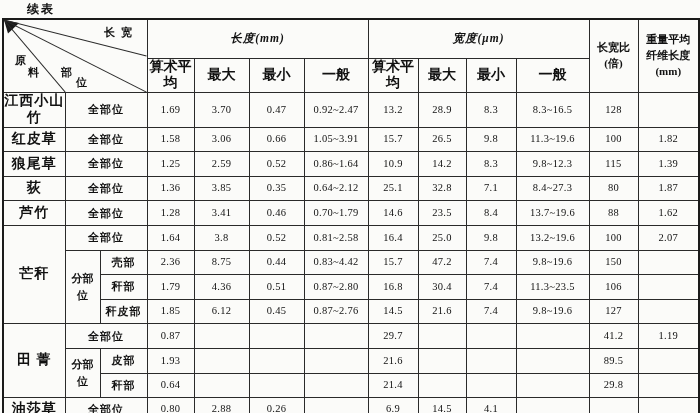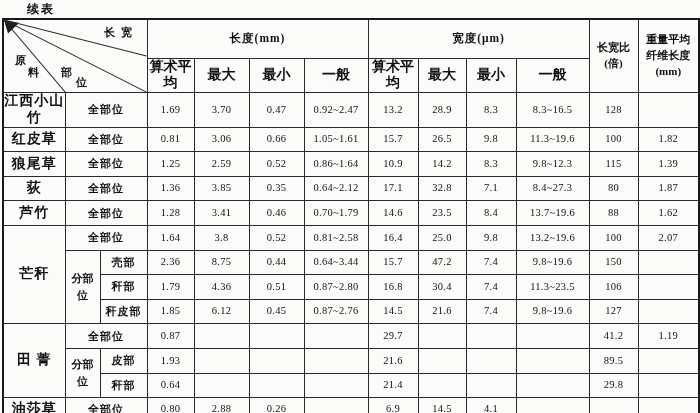--- a/index.html
+++ b/index.html
@@ -26,21 +26,21 @@
     border:1px solid #2a2a2a;
     text-align:center; vertical-align:middle;
     padding:0; overflow:hidden;
     font-size:11px; font-weight:normal;
     line-height:1.2;
   }
   tr.h1 { height:39px;margin-top:32px; }
   tr.h2 { height:33px; }
   tbody tr { height:24.6px; }
   th .hl { display:block; line-height:1.45; font-weight:600; }
-  .grp { font-weight:600; font-size:11.5px; letter-spacing:1px; }
+  .grp { font-weight:600; font-size:11.5px; letter-spacing:1px;font-style:italic; }
   .sub { font-weight:600; font-size:14px; }
   .mat { font-size:14px; letter-spacing:1px; font-weight:600;margin-left:32px; }
   .part { font-size:11px; letter-spacing:1px; font-weight:700; }
   .vert {
     font-size:11px; font-weight:600;
     word-break:break-all; line-height:1.55;
     padding:0 5px;
   }
   .num { font-size:10.5px; letter-spacing:0.3px; white-space:nowrap; }
   
@@ -127,24 +127,24 @@
         <td class="num">13.2</td>
         <td class="num">28.9</td>
         <td class="num">8.3</td>
         <td class="num">8.3~16.5</td>
         <td class="num">128</td>
         <td class="num"></td>
       </tr>
       <tr>
         <td class="mat">红皮草</td>
         <td class="part" colspan="2">全部位</td>
-        <td class="num">0.81</td>
+        <td class="num">1.58</td>
         <td class="num">3.06</td>
         <td class="num">0.66</td>
-        <td class="num">1.05~1.61</td>
+        <td class="num">1.05~3.91</td>
         <td class="num">15.7</td>
         <td class="num">26.5</td>
         <td class="num">9.8</td>
         <td class="num">11.3~19.6</td>
         <td class="num">100</td>
         <td class="num">1.82</td>
       </tr>
       <tr>
         <td class="mat">狼尾草</td>
         <td class="part" colspan="2">全部位</td>
@@ -159,21 +159,21 @@
         <td class="num">115</td>
         <td class="num">1.39</td>
       </tr>
       <tr>
         <td class="mat">荻</td>
         <td class="part" colspan="2">全部位</td>
         <td class="num">1.36</td>
         <td class="num">3.85</td>
         <td class="num">0.35</td>
         <td class="num">0.64~2.12</td>
-        <td class="num">17.1</td>
+        <td class="num">25.1</td>
         <td class="num">32.8</td>
         <td class="num">7.1</td>
         <td class="num">8.4~27.3</td>
         <td class="num">80</td>
         <td class="num">1.87</td>
       </tr>
       <tr>
         <td class="mat">芦竹</td>
         <td class="part" colspan="2">全部位</td>
         <td class="num">1.28</td>
@@ -200,21 +200,21 @@
         <td class="num">13.2~19.6</td>
         <td class="num">100</td>
         <td class="num">2.07</td>
       </tr>
       <tr>
         <td class="vert" rowspan="3">分部位</td>
         <td class="part">壳部</td>
         <td class="num">2.36</td>
         <td class="num">8.75</td>
         <td class="num">0.44</td>
-        <td class="num">0.64~3.44</td>
+        <td class="num">0.83~4.42</td>
         <td class="num">15.7</td>
         <td class="num">47.2</td>
         <td class="num">7.4</td>
         <td class="num">9.8~19.6</td>
         <td class="num">150</td>
         <td class="num"></td>
       </tr>
       <tr>
         <td class="part">秆部</td>
         <td class="num">1.79</td>

